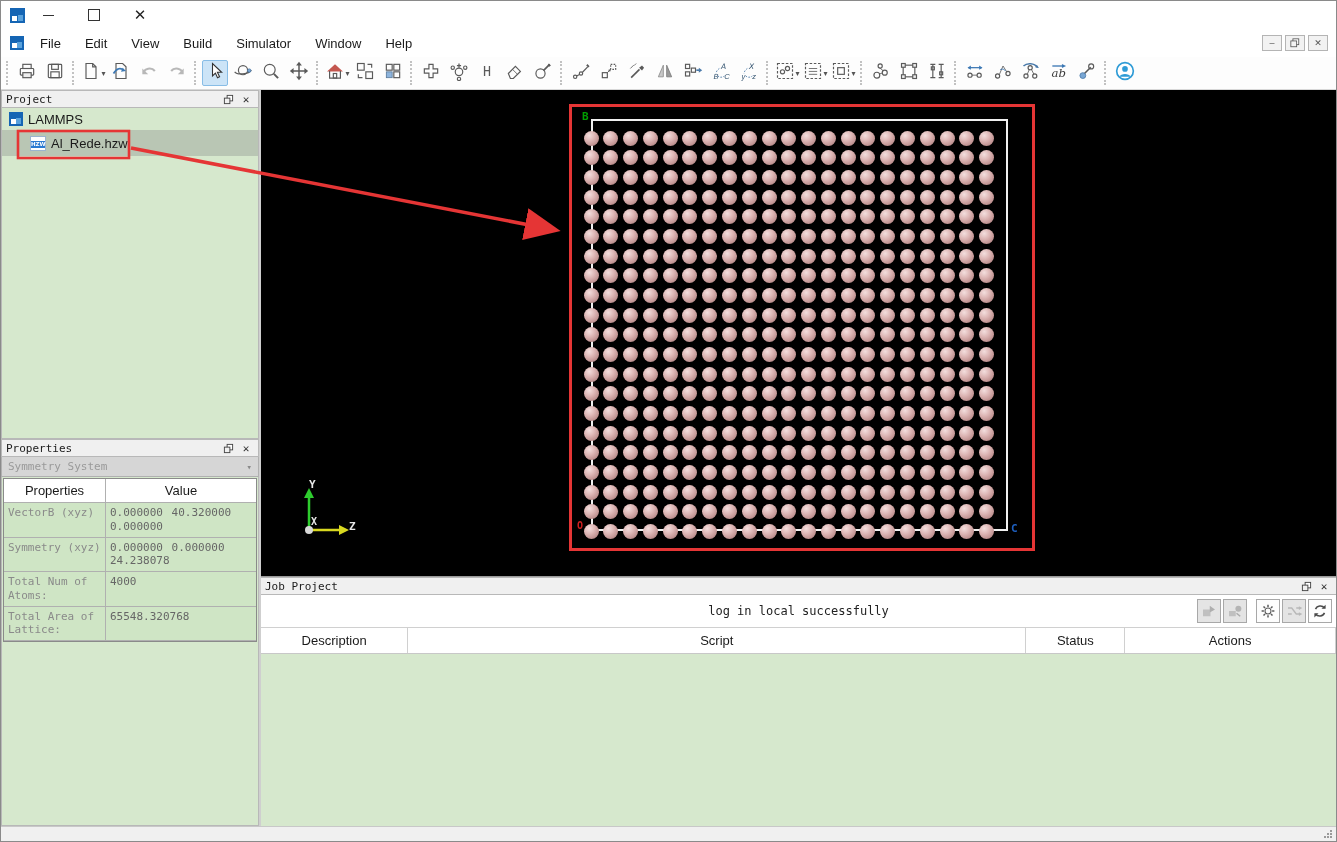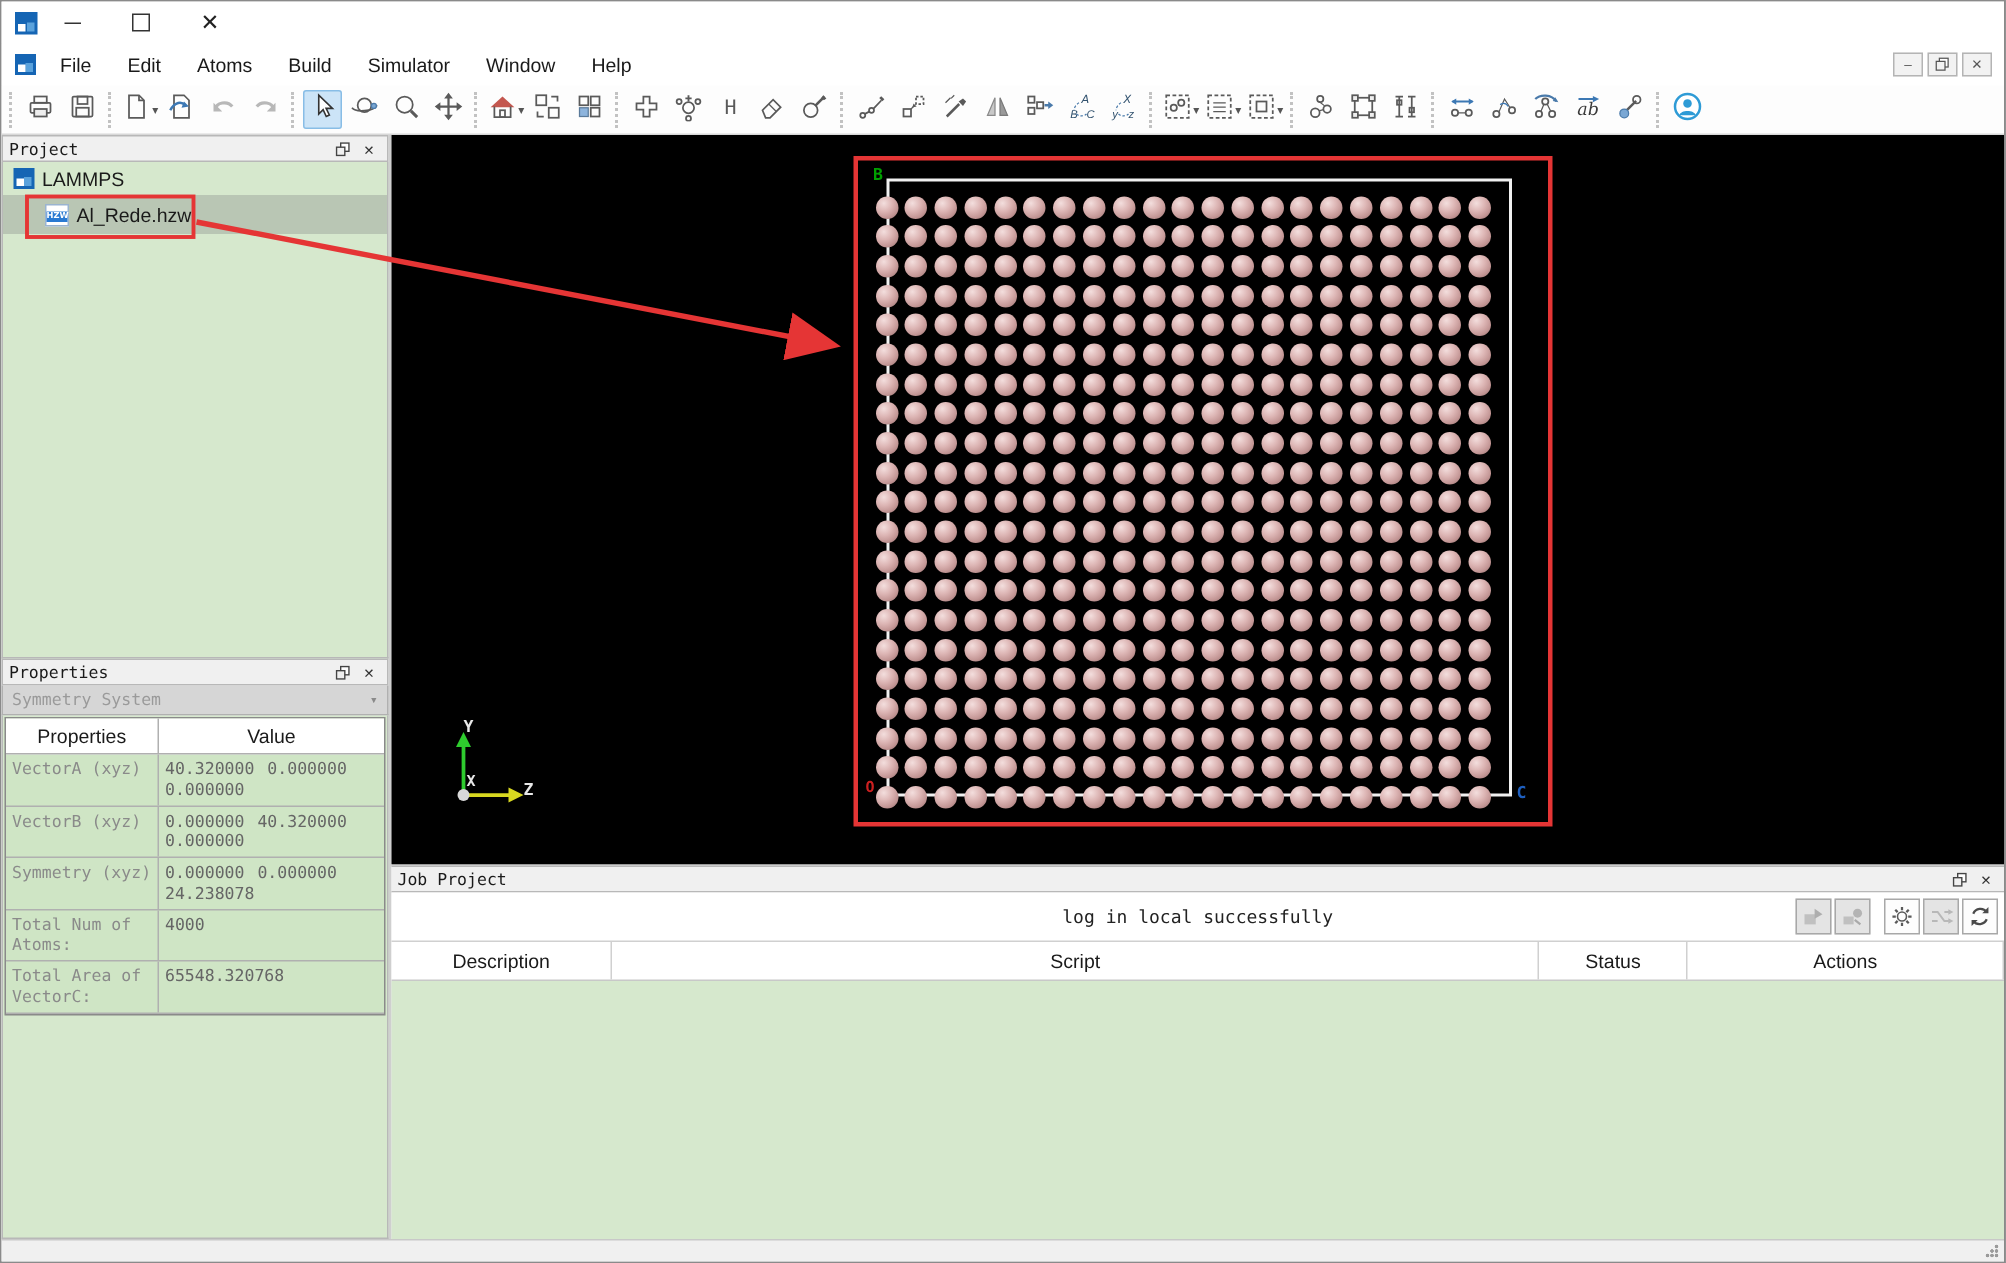--- a/index.html
+++ b/index.html
@@ -108,21 +108,21 @@
     <div class="win-btn win-min"></div>
     <div class="win-btn win-max"></div>
     <div class="win-btn win-close">✕</div>
   </div>
 
   <div class="menubar">
     <div class="app-logo" style="width:14px;height:14px;"></div>
     <div id="menu-items" style="display:flex;margin-left:4px;">
         <div class="menu-item">File</div>
         <div class="menu-item">Edit</div>
-        <div class="menu-item">Atoms</div>
+        <div class="menu-item">View</div>
         <div class="menu-item">Build</div>
         <div class="menu-item">Simulator</div>
         <div class="menu-item">Window</div>
         <div class="menu-item">Help</div>
       </div>
     <div class="mdi-ctrls">
       <div class="mdi-btn">–</div>
       <div class="mdi-btn">
         <svg viewBox="0 0 12 12" width="10" height="10">
             <rect x="3.5" y="1" width="7" height="7" fill="#fff" stroke="#555"></rect>
@@ -462,37 +462,33 @@
           <span class="dd-arrow">▾</span>
         </div>
         <div class="panel-green" style="border-top:none;display:flex;flex-direction:column;">
           <div class="prop-table">
             <div class="prop-hrow">
               <div class="prop-hcell" style="width:102px;border-right:1px solid #b0b0b0;">Properties</div>
               <div class="prop-hcell" style="flex:1;">Value</div>
             </div>
             <div id="prop-rows">
                 <div class="prop-row">
-                  <div class="prop-label">VectorA (xyz)</div>
-                  <div class="prop-value">40.320000 0.000000 0.000000</div>
-                </div>
-                <div class="prop-row">
                   <div class="prop-label">VectorB (xyz)</div>
                   <div class="prop-value">0.000000 40.320000 0.000000</div>
                 </div>
                 <div class="prop-row">
                   <div class="prop-label">Symmetry (xyz)</div>
                   <div class="prop-value">0.000000 0.000000 24.238078</div>
                 </div>
                 <div class="prop-row">
                   <div class="prop-label">Total Num of Atoms:</div>
                   <div class="prop-value">4000</div>
                 </div>
                 <div class="prop-row">
-                  <div class="prop-label">Total Area of VectorC:</div>
+                  <div class="prop-label">Total Area of Lattice:</div>
                   <div class="prop-value">65548.320768</div>
                 </div>
               </div>
           </div>
         </div>
       </div>
     </div>
 
     <div class="right-col">
 

